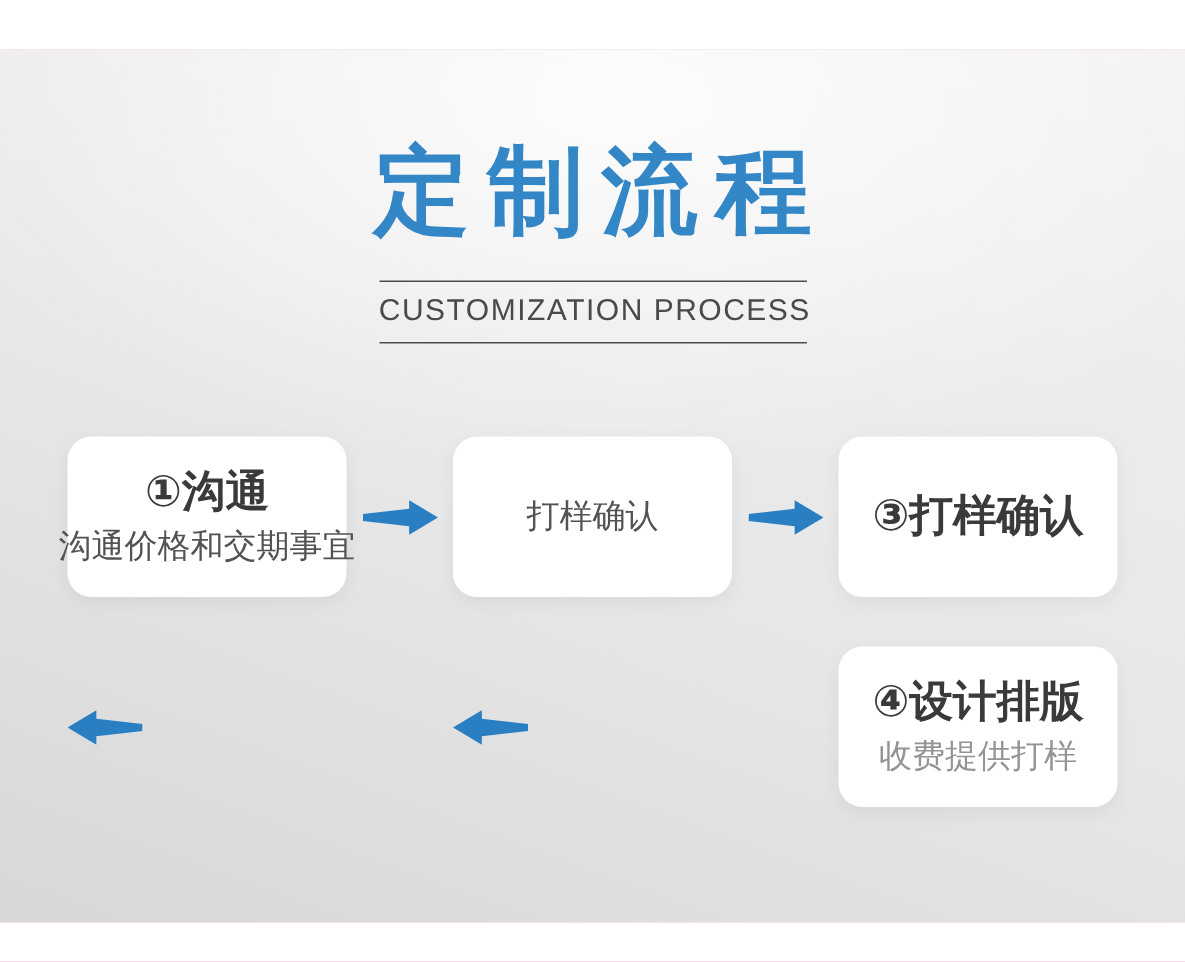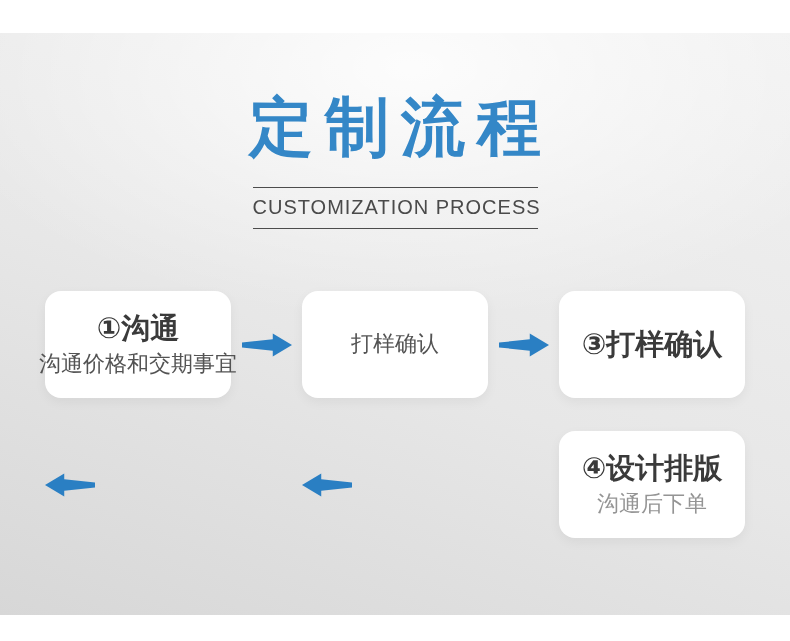--- a/index.html
+++ b/index.html
@@ -138,21 +138,21 @@
 
 
         <div class="arrow left">
           <svg viewBox="0 0 52 40" aria-hidden="true">
               <polygon fill="currentColor" points="0,17.5 32,14 32,8 52,20 32,32 32,26 0,22.5"></polygon>
             </svg>
         </div>
 
         <div class="card">
           <div class="card-title"><span>④</span><span>设计排版</span></div>
-          <div class="card-sub muted">沟通后下单</div>
+          <div class="card-sub muted">收费提供打样</div>
         </div>
       </div>
 
     </div>
   </div>
 
   <div class="band bottom"></div>
 </div>
 
 </body></html>

